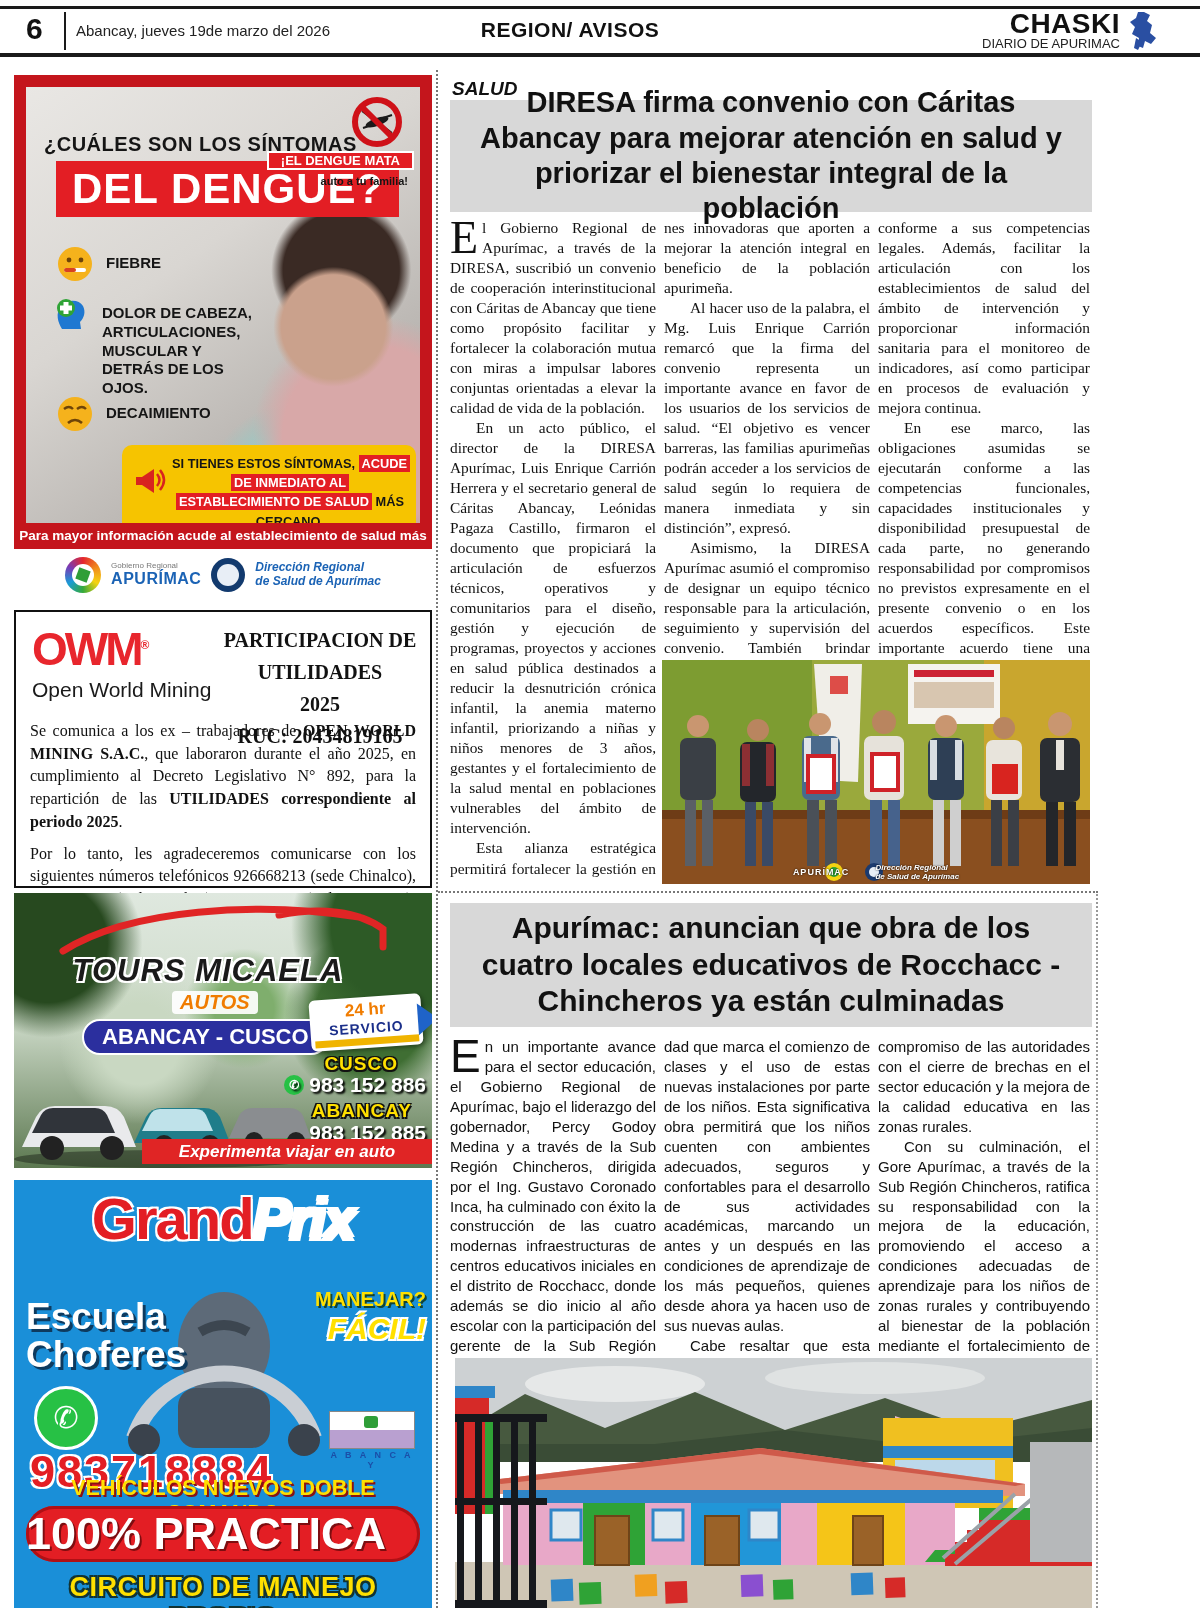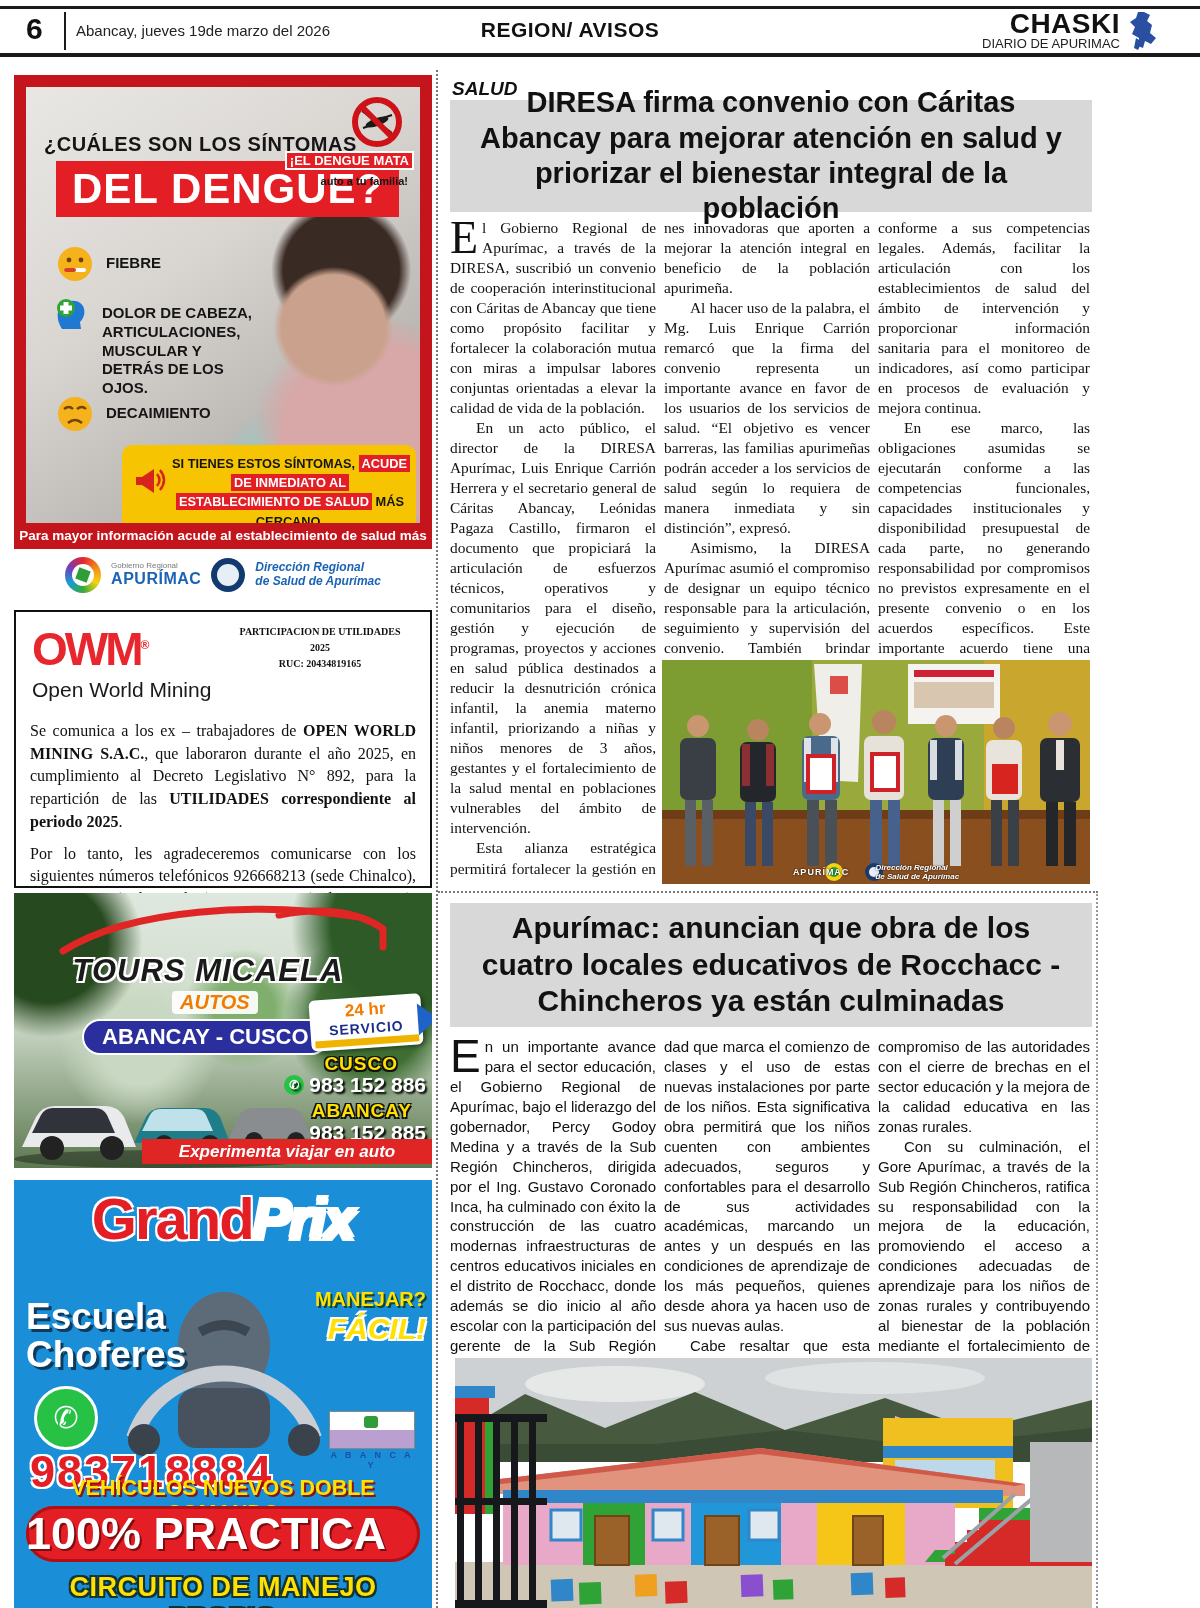--- a/index.html
+++ b/index.html
@@ -30,21 +30,21 @@
       radial-gradient(circle at 78% 55%,#caa18c 0 52px,transparent 60px),
       radial-gradient(circle at 80% 42%,#3a2a24 0 58px,transparent 70px),
       radial-gradient(circle at 88% 80%,#d8a8a8 0 90px,transparent 120px),
       radial-gradient(circle at 70% 95%,#9fc7c2 0 70px,transparent 100px),
       linear-gradient(145deg,#e9e7e4 0%,#d9d6d2 40%,#bdb9b5 70%,#a39f9c 100%);}
   .dengue-q1{position:absolute;left:18px;top:46px;font-size:20px;font-weight:900;color:#151515;letter-spacing:.5px;}
   .dengue-q2{position:absolute;left:30px;top:74px;background:#e31e24;color:#fff;
              font-size:42px;font-weight:900;padding:4px 16px;letter-spacing:1px;}
   .mosq{position:absolute;right:16px;top:8px;width:54px;height:54px;}
   .kills{position:absolute;right:6px;top:64px;background:#e31e24;color:#fff;font-size:13px;
-         font-weight:900;padding:2px 5px;box-shadow:0 0 0 2px #fff inset;}
+         font-weight:900;padding:2px 14px;box-shadow:0 0 0 2px #fff inset;}
   .kills-sub{position:absolute;right:12px;top:88px;font-size:11px;font-weight:800;color:#151515;}
   .sym{position:absolute;display:flex;align-items:flex-start;gap:12px;}
   .sym-ic{width:38px;height:38px;flex:0 0 38px;}
   .sym-label{font-size:15px;font-weight:900;color:#151515;white-space:pre-line;line-height:1.25;padding-top:9px;}
   .sym1{left:30px;top:158px;} .sym2{left:26px;top:208px;} .sym3{left:30px;top:308px;}
   .warnbox{position:absolute;left:96px;right:4px;top:358px;background:#f6c400;border-radius:10px;
            padding:9px 8px 9px 50px;}
   .warn-text{font-size:12.8px;font-weight:900;text-align:center;line-height:1.5;color:#151515;}
   .warn-text .hl{background:#e31e24;color:#fff;padding:1px 3px;box-decoration-break:clone;-webkit-box-decoration-break:clone;}
   .mega{position:absolute;left:8px;top:16px;width:38px;height:38px;}
@@ -62,21 +62,21 @@
 
   
   .ad-owm{position:absolute;left:14px;top:610px;width:418px;height:278px;background:#fff;
           border:2px solid #111;box-sizing:border-box;font-family:"Liberation Serif",serif;}
   .owm-logo{position:absolute;left:16px;top:14px;font-family:"Liberation Sans",sans-serif;
             font-size:46px;font-weight:900;color:#e8262d;letter-spacing:-3px;line-height:1;}
   .owm-logo sup{font-size:12px;letter-spacing:0;}
   .owm-wordmark{position:absolute;left:16px;top:66px;font-family:"Liberation Sans",sans-serif;
                 font-size:21px;color:#1a1a1a;}
   .owm-head{position:absolute;left:200px;top:12px;width:208px;text-align:center;
-            font-size:10px;font-weight:700;line-height:1.6;}
+            font-size:20px;font-weight:700;line-height:1.6;}
   .owm-body{position:absolute;left:14px;right:14px;top:108px;}
   .owm-body p{margin:0 0 9px;font-size:16px;line-height:1.42;text-align:justify;}
   .owm-body .b{font-weight:700;}
 
   
   .ad-tours{position:absolute;left:14px;top:893px;width:418px;height:275px;overflow:hidden;
     background:
       radial-gradient(circle at 8% 18%,#27491f 0 60px,transparent 95px),
       radial-gradient(circle at 95% 12%,#2d5a26 0 80px,transparent 120px),
       radial-gradient(circle at 85% 45%,#3f6e33 0 55px,transparent 85px),

